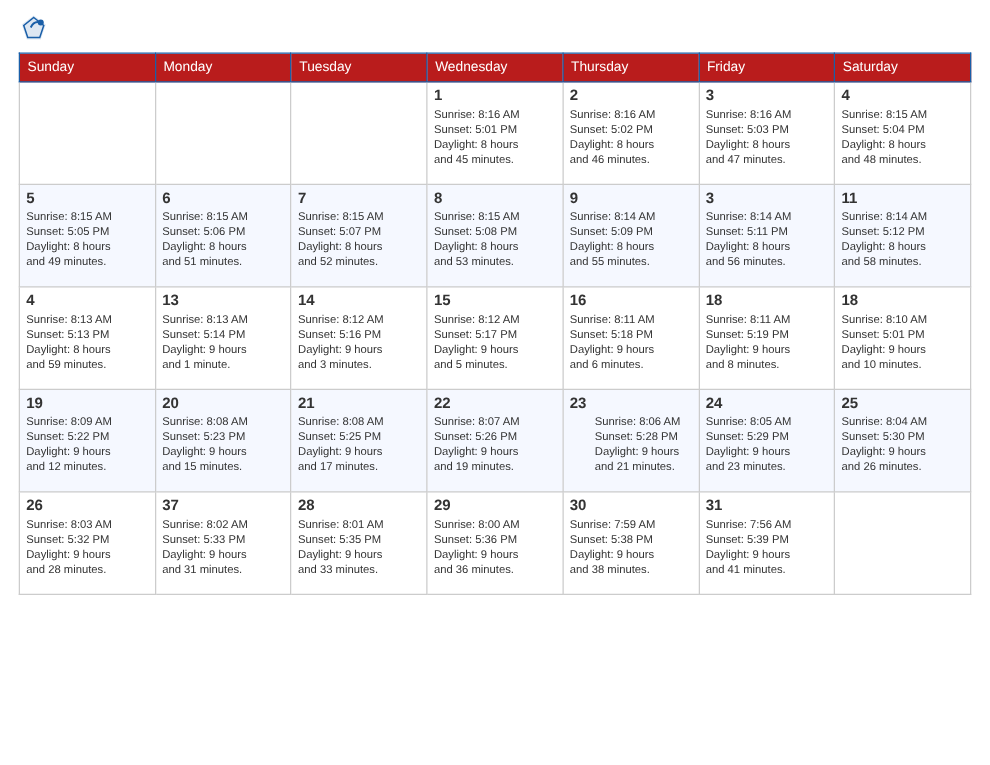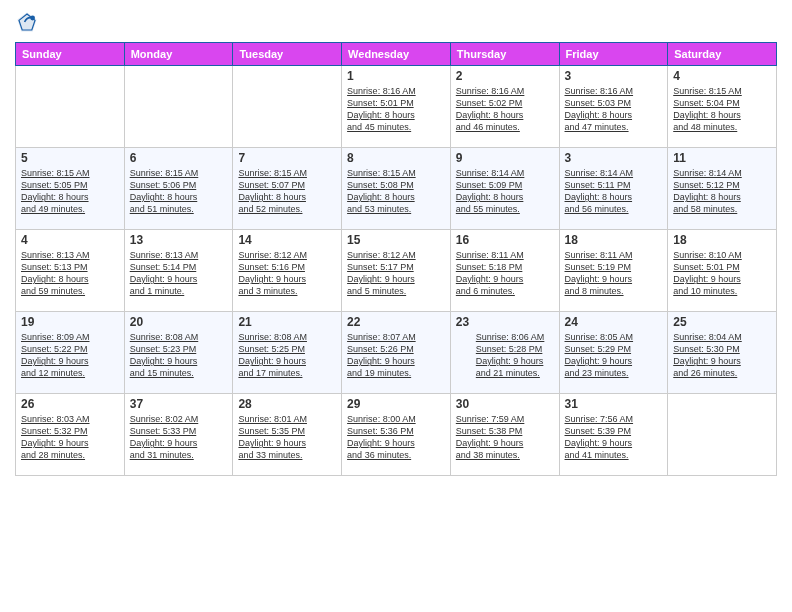--- a/index.html
+++ b/index.html
@@ -49,47 +49,46 @@
     .calendar-subtitle {
       font-size: 13px;
       color: #555;
     }
     .calendar {
       width: 100%;
       border-collapse: collapse;
       font-size: 10px;
     }
     .calendar th {
-      background: #d946ef;
+      background: #b91c1c;
       color: #fff;
       text-align: left;
       padding: 5px 6px;
       font-size: 11px;
-      font-weight: bold;
+      font-weight: normal;
       border: 1px solid #1a5fa8;
     }
     .calendar td {
       vertical-align: top;
       border: 1px solid #ccc;
       padding: 3px 5px;
       width: calc(100% / 7);
       height: 82px;
     }
     .day-number {
       font-size: 12px;
       font-weight: bold;
       color: #333;
       display: block;
       margin-bottom: 2px;
     }
     .day-info {
       font-size: 9px;
       color: #333;
       line-height: 1.35;
-      text-decoration: underline;
     }
     .empty-cell {
       background: #f9f9f9;
     }
     tr:nth-child(even) td {
       background: #f5f8ff;
     }
     tr:nth-child(odd) td {
       background: #fff;
     }

